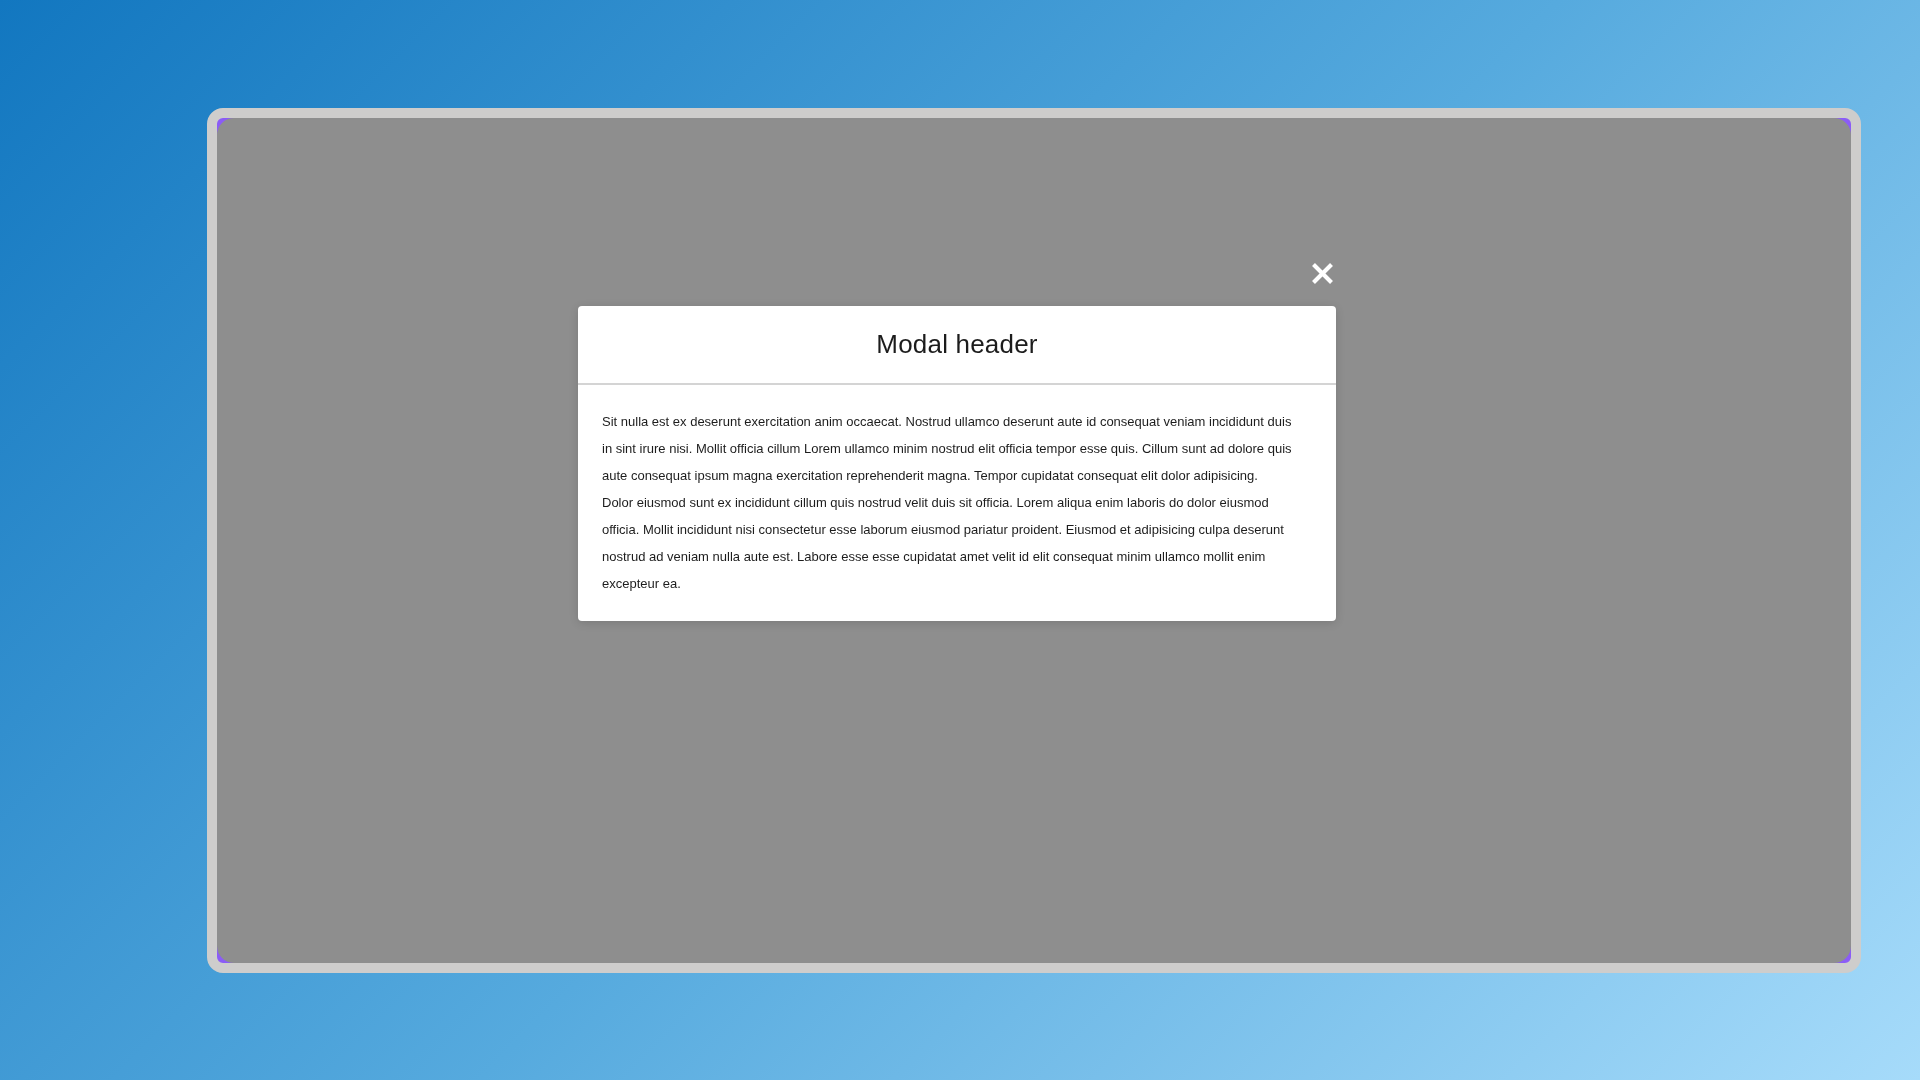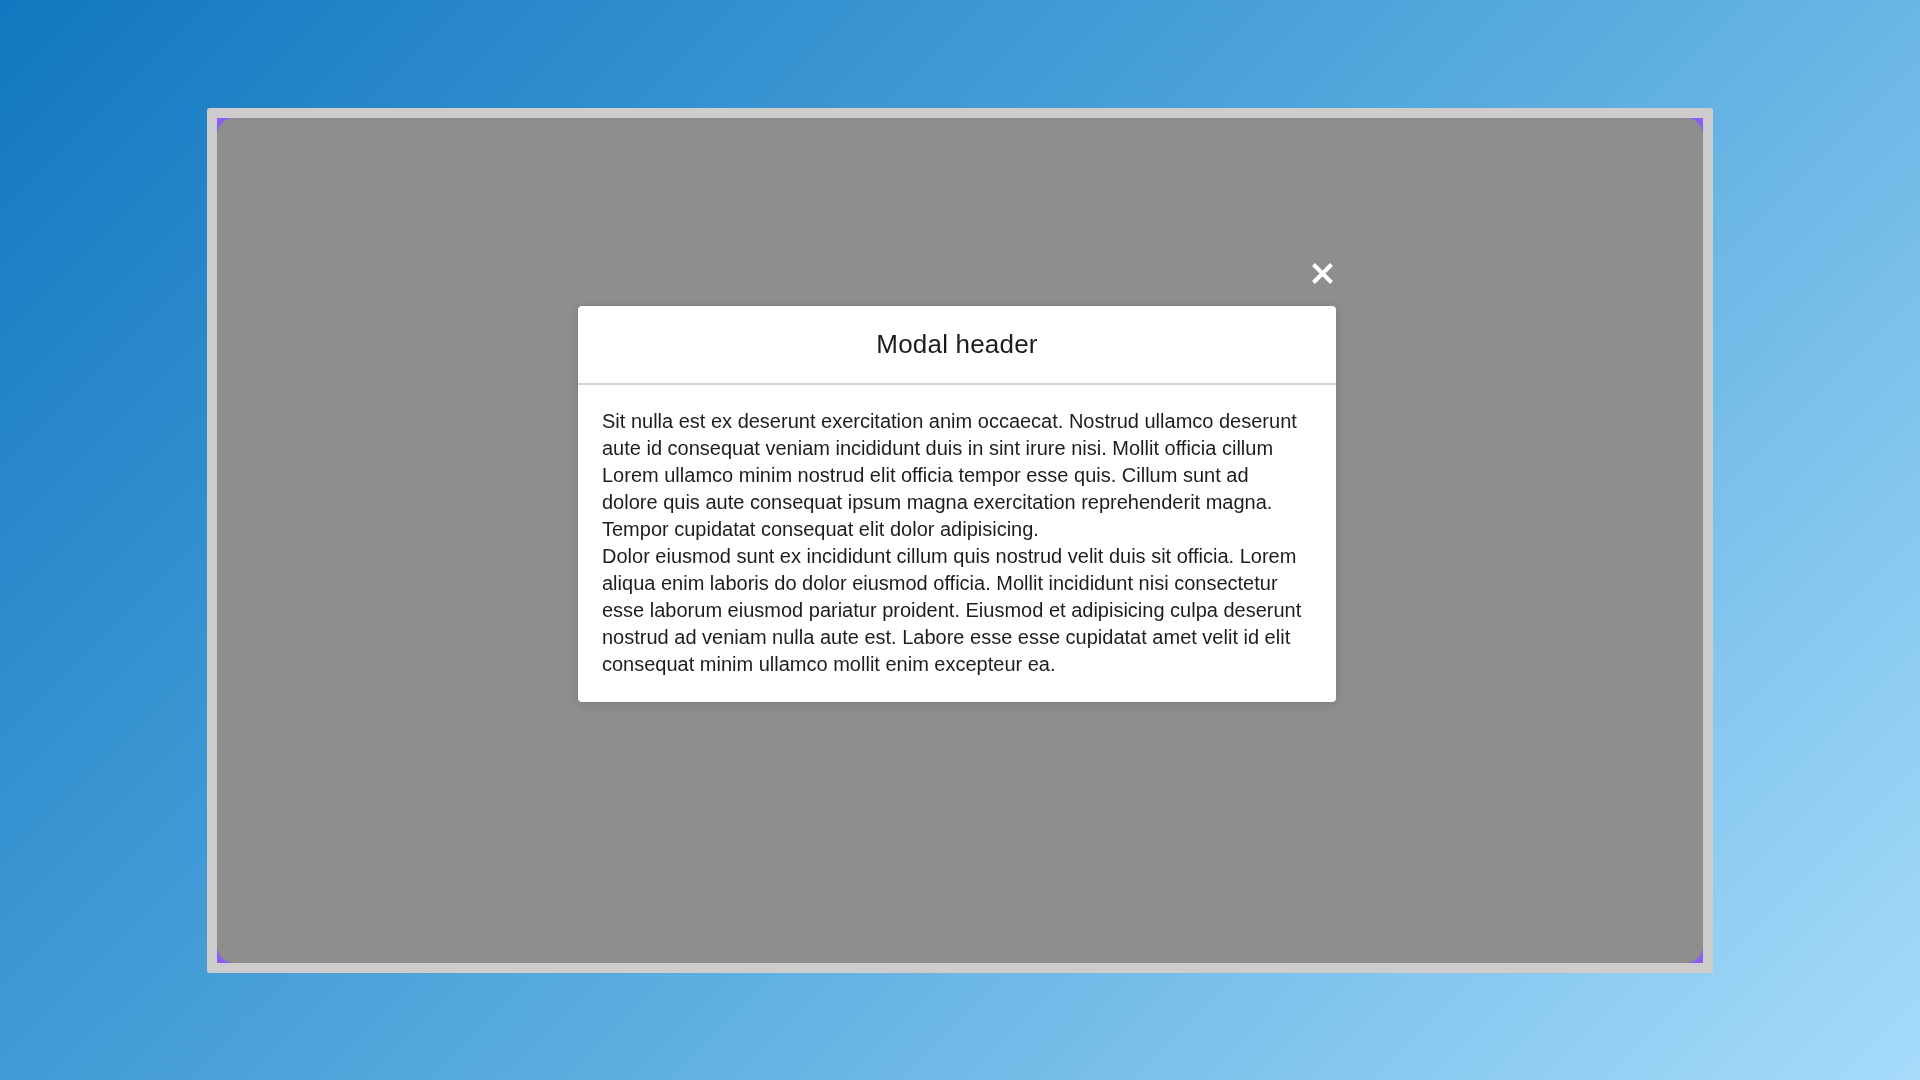--- a/index.html
+++ b/index.html
@@ -10,25 +10,25 @@
   }
   .page {
     position: relative;
     width: 1920px;
     height: 1080px;
   }
   .app-window {
     position: absolute;
     left: 207px;
     top: 108px;
-    width: 1506px;
+    width: 1654px;
     height: 865px;
     background: #8b5cf6;
     border: 10px solid #cecdcc;
-    border-radius: 3px;
+    border-radius: 16px;
   }
   .overlay {
     position: absolute;
     inset: 0;
     background: #8e8e8e;
     border-radius: 17px;
   }
   .close-btn {
     position: absolute;
     left: 1086px;
@@ -62,21 +62,21 @@
     border-bottom: 2px solid #d4d4d4;
   }
   .modal-title {
     font-size: 26px;
     font-weight: 400;
     color: #1c1c1c;
     letter-spacing: 0.2px;
   }
   .modal-body {
     padding: 23px 32px 24px 24px;
-    font-size: 20px;
+    font-size: 13px;
     line-height: 27px;
     color: #1d1d1d;
   }
   .modal-body p { margin: 0; }
 </style>
 </head>
 <body>
 
 <div class="page">
   <div class="app-window">

